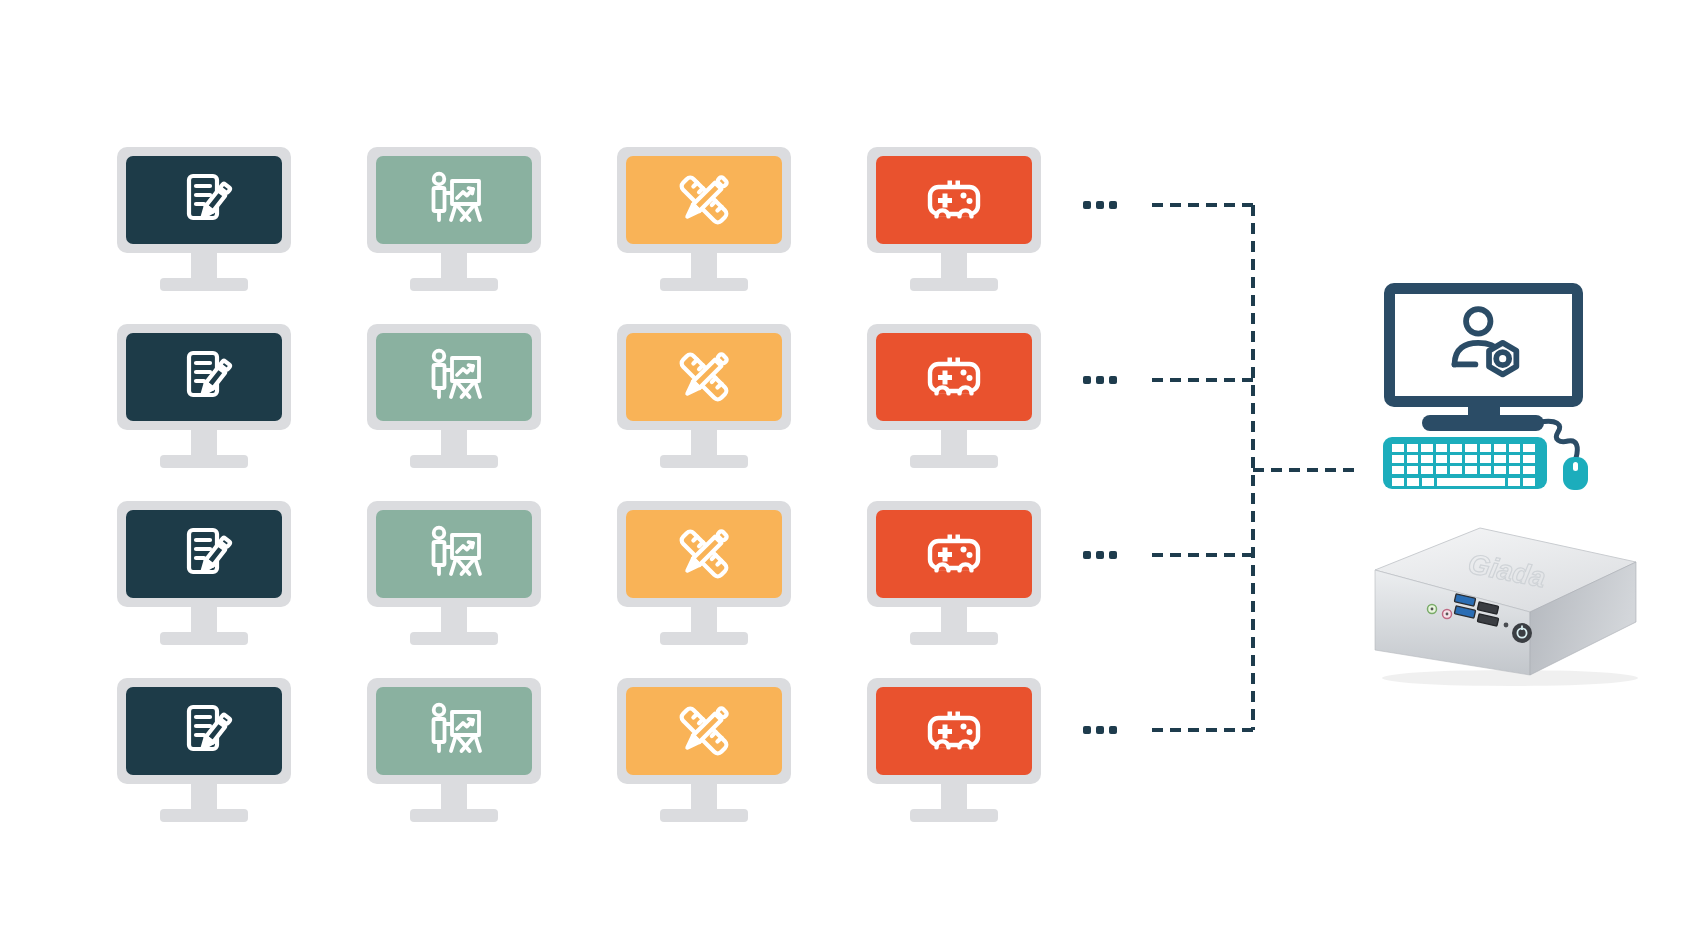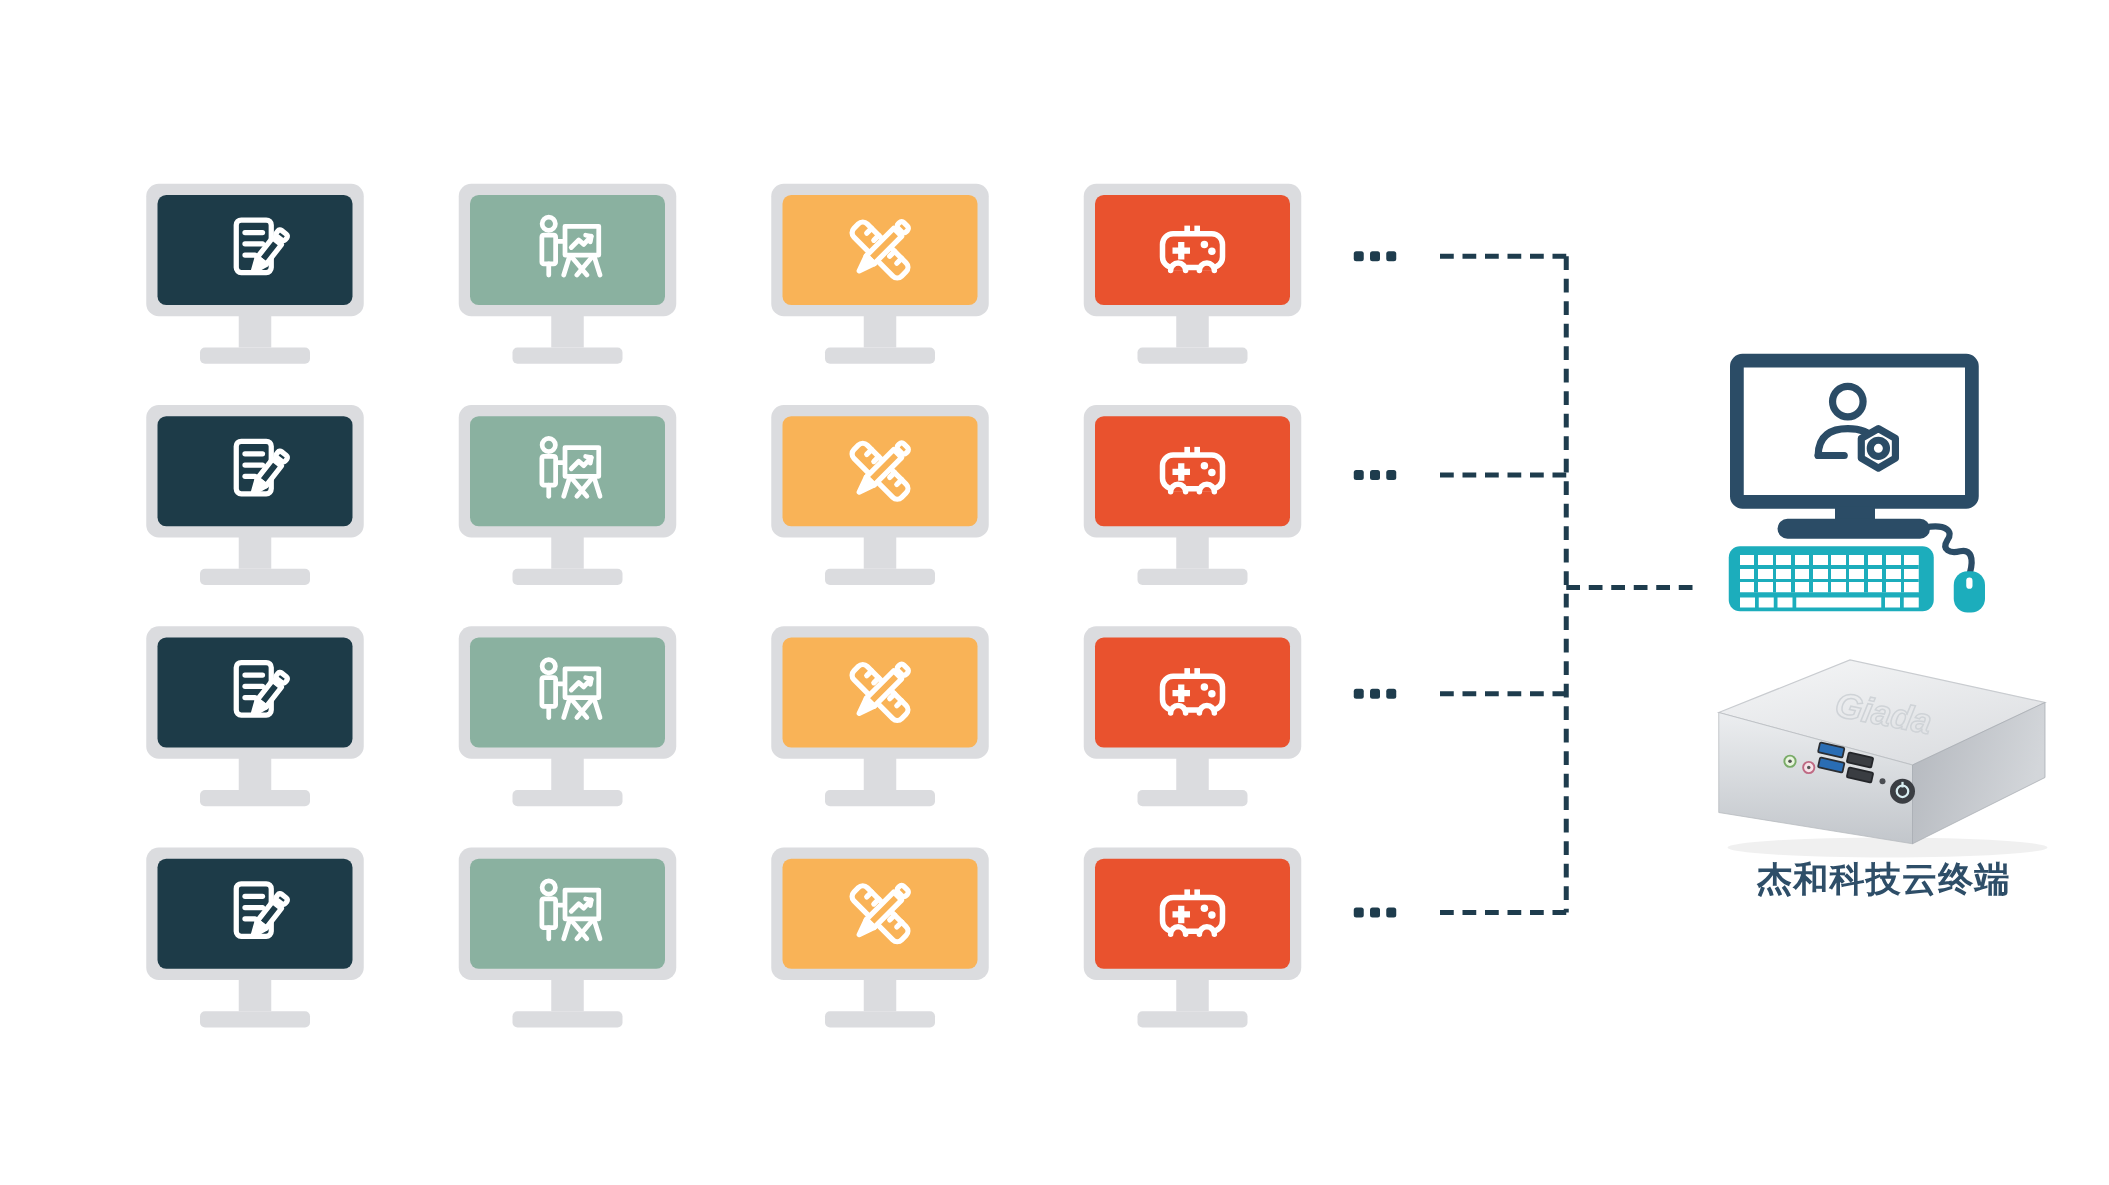--- a/index.html
+++ b/index.html
@@ -391,15 +391,14 @@
         <div class="kb-key"></div>
       <div class="kb-space"></div>
       <div class="kb-key"></div>
         <div class="kb-key"></div>
     </div>
   </div>
   <div class="mouse">
     <div class="mouse-slot"></div>
   </div>
 
-  <div class="device-label">杰和科技云终端</div>
 
 </div>
 
 </body></html>

